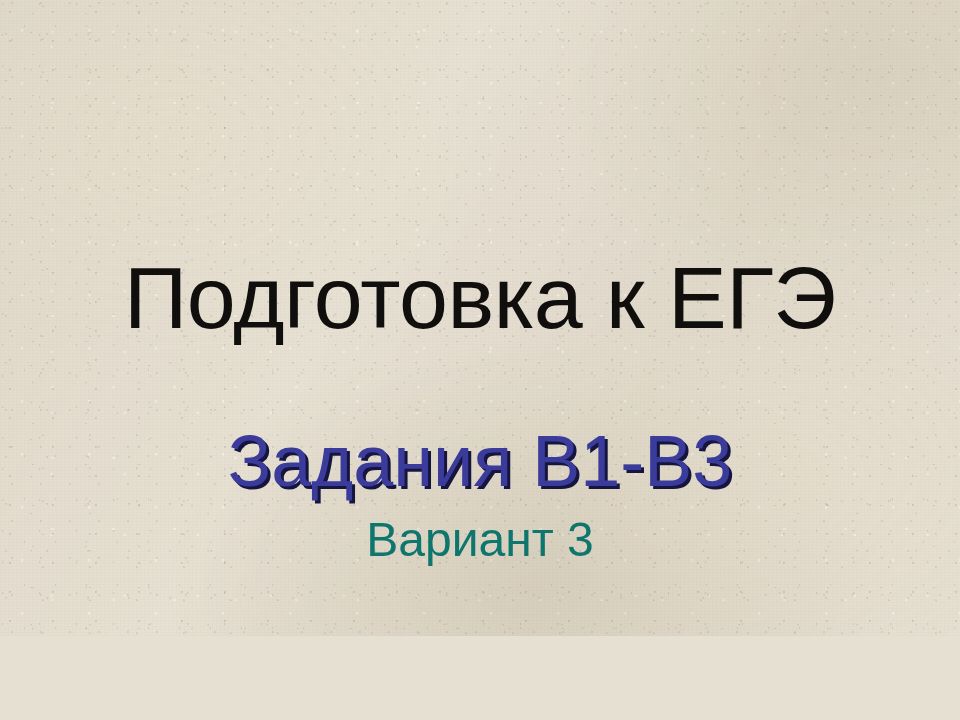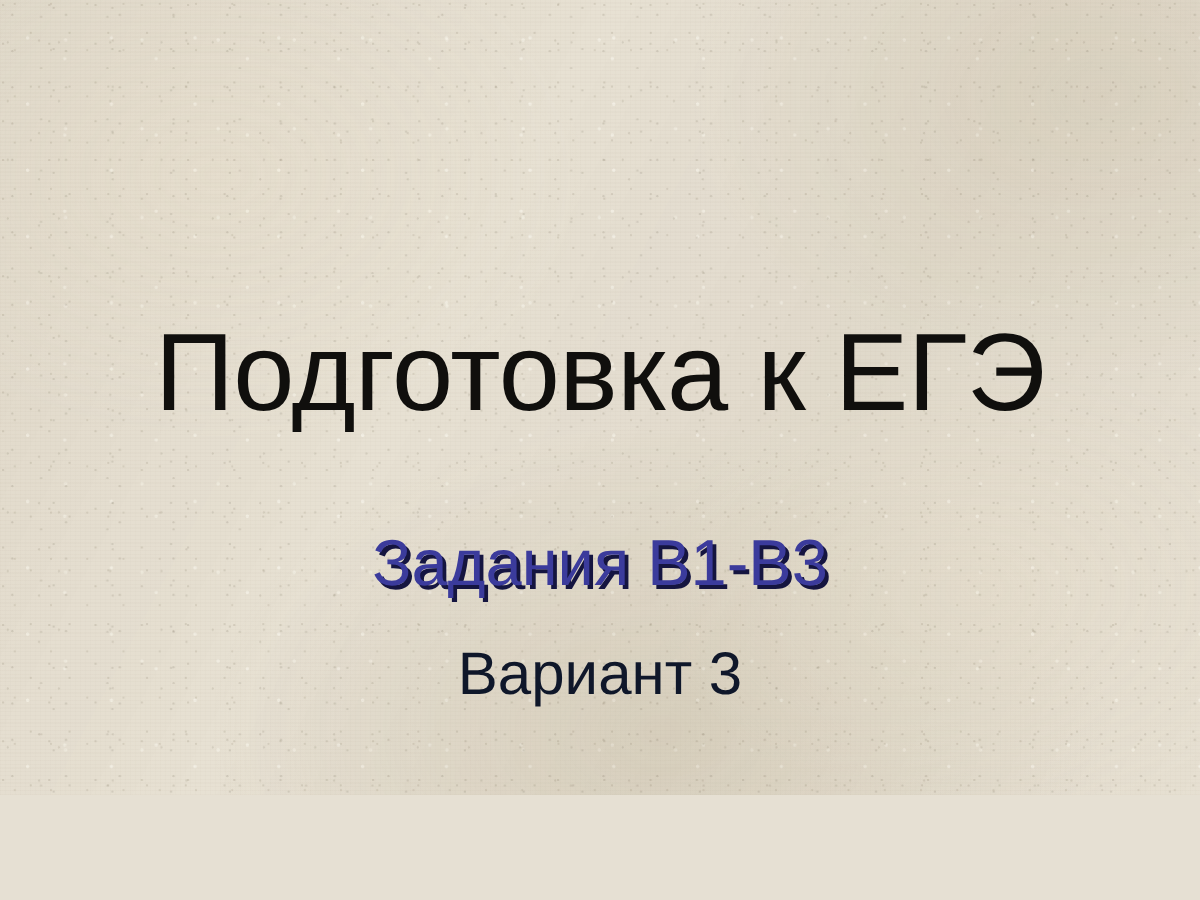--- a/index.html
+++ b/index.html
@@ -108,38 +108,38 @@
     letter-spacing: -0.5px;
     color: #100f0d;
     white-space: nowrap;
   }
 
   .slide-subtitle {
     position: absolute;
     top: 424px;
     left: 0;
     right: 0;
-    font-size: 52px;
+    font-size: 72px;
     line-height: 1.05;
     font-weight: 400;
     letter-spacing: 0px;
     color: #3b3b9c;
     text-shadow: 3px 3px 0 #151540;
     white-space: nowrap;
   }
 
   .slide-variant {
     position: absolute;
     top: 515px;
     left: 0;
     right: 0;
     font-size: 48px;
     line-height: 1.05;
     font-weight: 400;
-    color: #0f172a;
+    color: #0f766e;
     white-space: nowrap;
   }
 </style>
 </head>
 <body>
 
 <div class="slide">
 
   <div class="paper-texture"></div>
   <div class="paper-mottle"></div>

